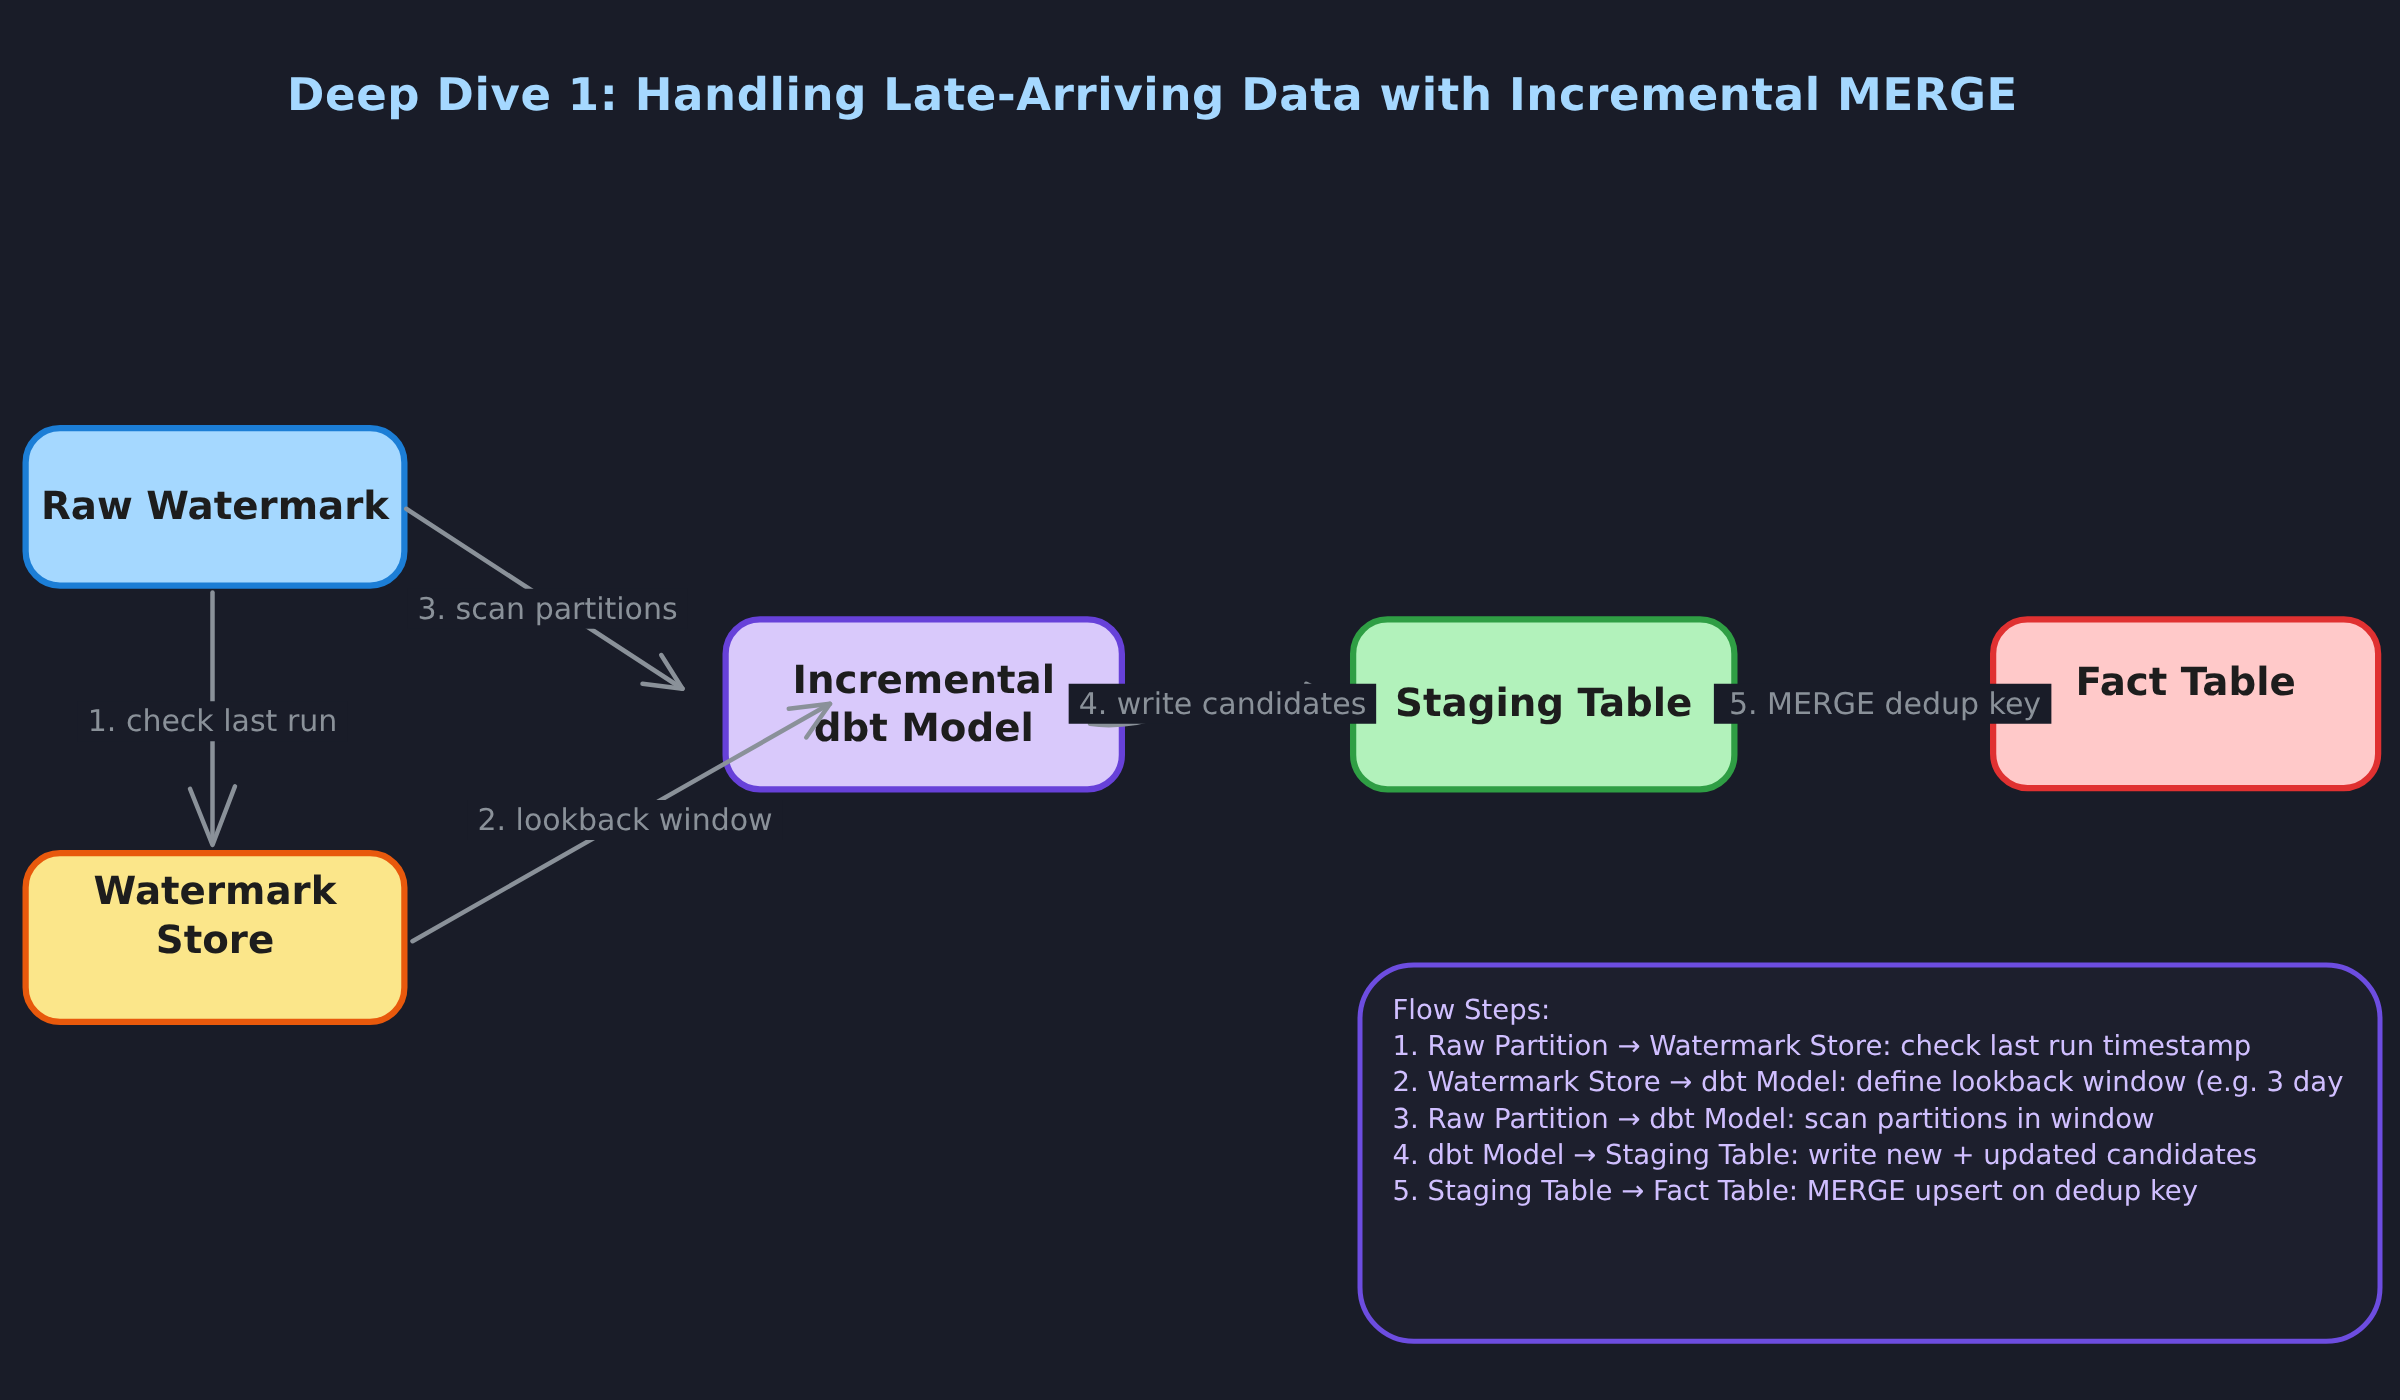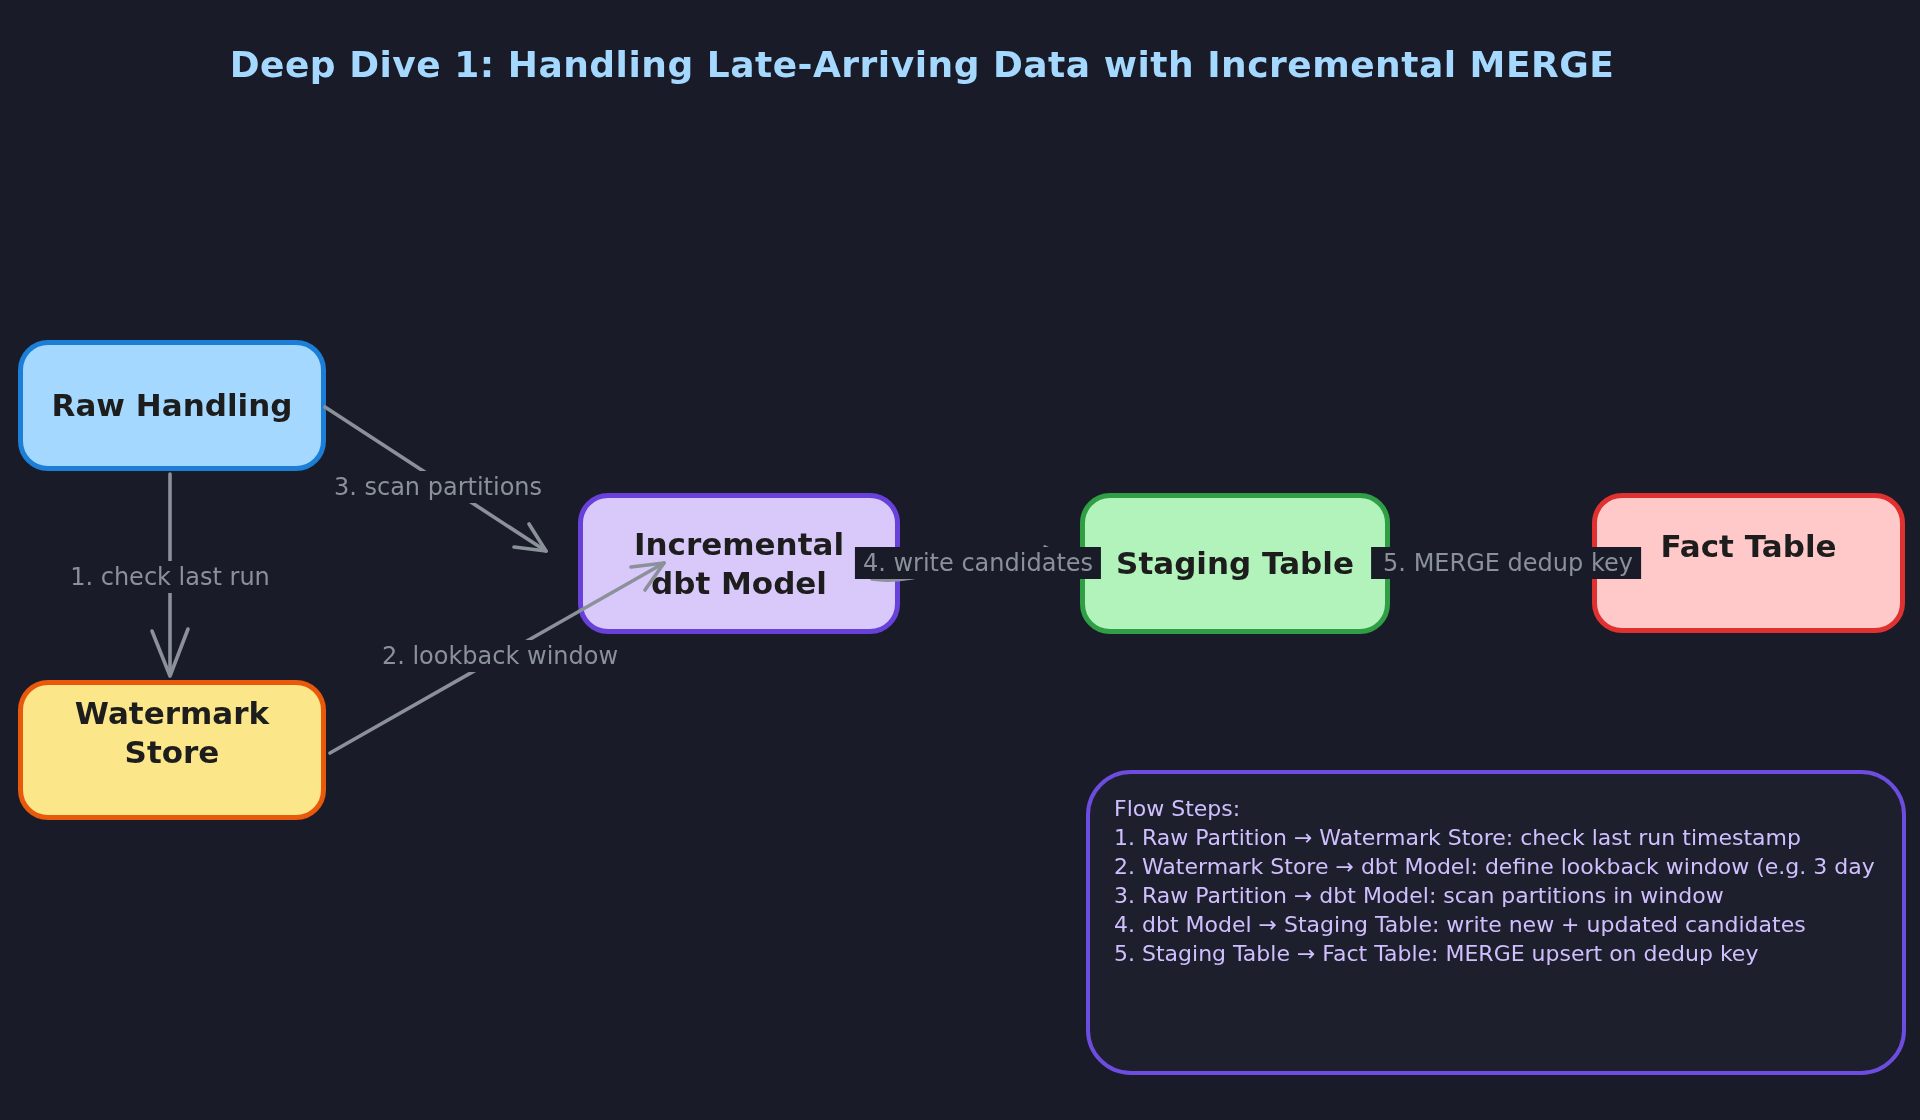--- a/index.html
+++ b/index.html
@@ -4,21 +4,21 @@
 <style>
   :root{
     --bg:#191c28; --title:#a5d8ff; --edge:#8a9199; --node-text:#1d1d1d;
     --flow-text:#d0bfff; --panel-border:#6d4de0; --panel-fill:#1d1f2d;
   }
   html,body{margin:0;padding:0;width:1920px;height:1120px;overflow:hidden;}
   body{background:var(--bg);font-family:"DejaVu Sans",sans-serif;}
   .canvas{position:relative;width:1920px;height:1120px;}
 
   .diagram-title{
-    position:absolute;left:922px;top:44px;transform:translateX(-50%);
+    position:absolute;left:922px;top:56px;transform:translateX(-50%);
     white-space:nowrap;font-size:36px;font-weight:700;letter-spacing:.5px;
     color:var(--title);
   }
 
   .node{
     position:absolute;display:flex;align-items:center;justify-content:center;
     border:5px solid #000;border-radius:30px;box-sizing:border-box;
     color:var(--node-text);font-size:31px;font-weight:700;text-align:center;
     line-height:1.25;
   }
@@ -53,21 +53,21 @@
   }
 </style>
 </head>
 <body>
 
 <div class="canvas">
 
   <div class="diagram-title">Deep Dive 1: Handling Late-Arriving Data with Incremental MERGE</div>
 
   <div class="node node-raw" style="background: rgb(165, 216, 255); border-color: rgb(28, 126, 214);">
-    <span class="node-label">Raw Handling</span>
+    <span class="node-label">Raw Watermark</span>
   </div>
   <div class="node node-watermark" style="background: rgb(251, 230, 138); border-color: rgb(232, 89, 12);">
     <span class="node-label">Watermark Store</span>
   </div>
   <div class="node node-dbt" style="background: rgb(217, 201, 251); border-color: rgb(103, 65, 217);">
     <span class="node-label">Incremental
 dbt Model</span>
   </div>
   <div class="node node-staging" style="background: rgb(178, 242, 187); border-color: rgb(47, 158, 68);">
     <span class="node-label">Staging Table</span>

